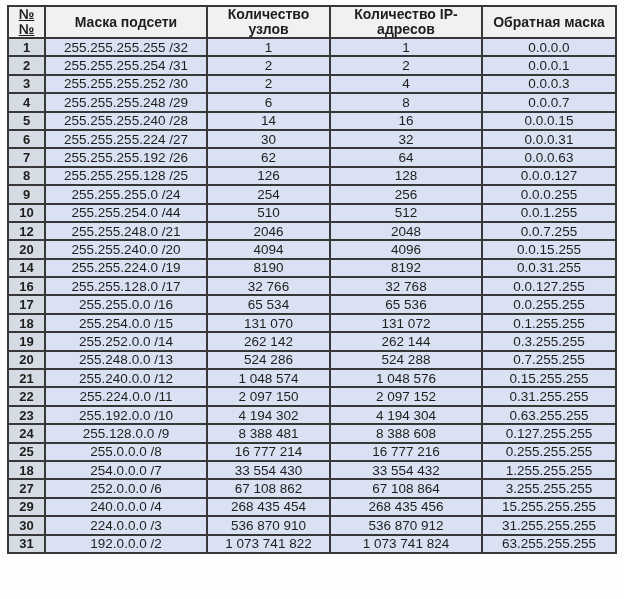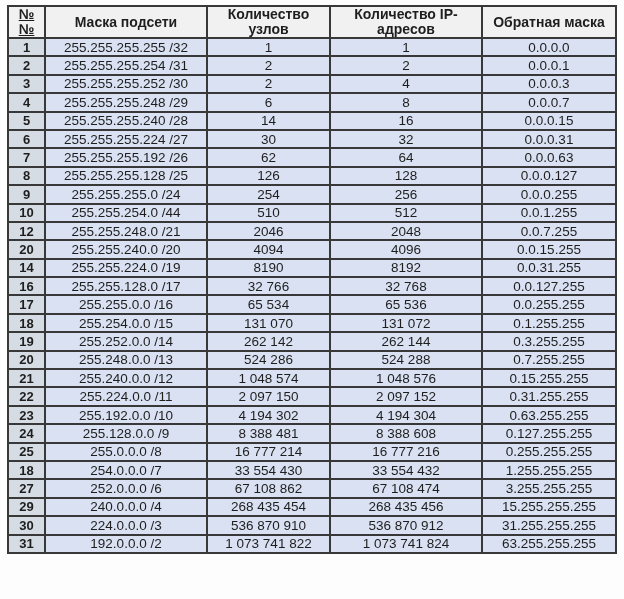--- a/index.html
+++ b/index.html
@@ -244,21 +244,21 @@
           <td>18</td>
           <td>254.0.0.0 /7</td>
           <td>33 554 430</td>
           <td>33 554 432</td>
           <td>1.255.255.255</td>
         </tr>
         <tr>
           <td>27</td>
           <td>252.0.0.0 /6</td>
           <td>67 108 862</td>
-          <td>67 108 474</td>
+          <td>67 108 864</td>
           <td>3.255.255.255</td>
         </tr>
         <tr>
           <td>29</td>
           <td>240.0.0.0 /4</td>
           <td>268 435 454</td>
           <td>268 435 456</td>
           <td>15.255.255.255</td>
         </tr>
         <tr>

